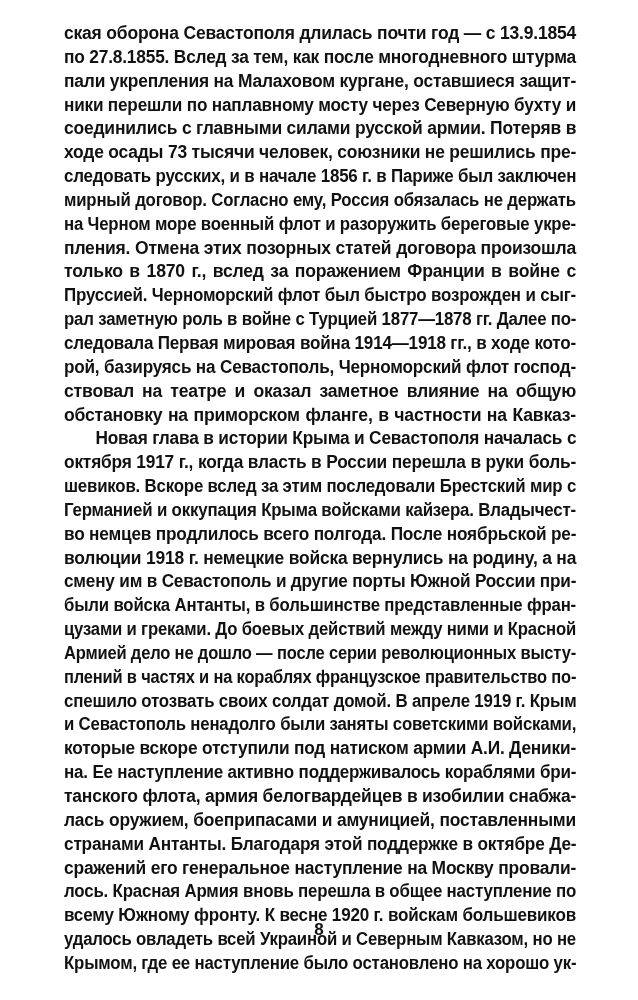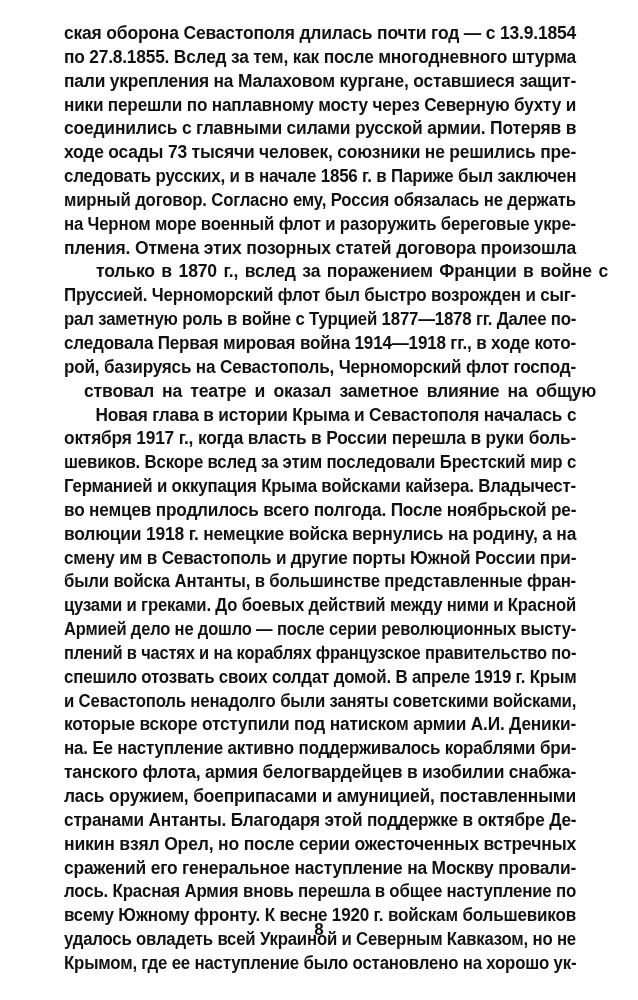--- a/index.html
+++ b/index.html
@@ -57,47 +57,47 @@
     <span class="line" style="display: block; width: 515px; transform: scaleX(0.994175);">ская оборона Севастополя длилась почти год — с 13.9.1854</span>
     <span class="line" style="display: block; width: 520px; transform: scaleX(0.984615);">по 27.8.1855. Вслед за тем, как после многодневного штурма</span>
     <span class="line" style="display: block; width: 518px; transform: scaleX(0.988417);">пали укрепления на Малаховом кургане, оставшиеся защит-</span>
     <span class="line" style="display: block; width: 525px; transform: scaleX(0.975238);">ники перешли по наплавному мосту через Северную бухту и</span>
     <span class="line" style="display: block; width: 516px; transform: scaleX(0.992248);">соединились с главными силами русской армии. Потеряв в</span>
     <span class="line" style="display: block; width: 517px; transform: scaleX(0.990329);">ходе осады 73 тысячи человек, союзники не решились пре-</span>
     <span class="line" style="display: block; width: 532px; transform: scaleX(0.962406);">следовать русских, и в начале 1856 г. в Париже был заключен</span>
     <span class="line" style="display: block; width: 537px; transform: scaleX(0.953445);">мирный договор. Согласно ему, Россия обязалась не держать</span>
     <span class="line" style="display: block; width: 536px; transform: scaleX(0.955224);">на Черном море военный флот и разоружить береговые укре-</span>
     <span class="line" style="display: block; width: 514px; transform: scaleX(0.996109);">пления. Отмена этих позорных статей договора произошла</span>
-    <span class="line" style="display: block; width: 512px; margin-left: 32px;">только в 1870 г., вслед за поражением Франции в войне с</span>
+    <span class="line" style="display: block; width: 512px;">только в 1870 г., вслед за поражением Франции в войне с</span>
     <span class="line" style="display: block; width: 532px; transform: scaleX(0.962406);">Пруссией. Черноморский флот был быстро возрожден и сыг-</span>
     <span class="line" style="display: block; width: 536px; transform: scaleX(0.955224);">рал заметную роль в войне с Турцией 1877—1878 гг. Далее по-</span>
     <span class="line" style="display: block; width: 528px; transform: scaleX(0.969697);">следовала Первая мировая война 1914—1918 гг., в ходе кото-</span>
     <span class="line" style="display: block; width: 526px; transform: scaleX(0.973384);">рой, базируясь на Севастополь, Черноморский флот господ-</span>
-    <span class="line" style="display: block; width: 512px; margin-left: 20px;">ствовал на театре и оказал заметное влияние на общую</span>
+    <span class="line" style="display: block; width: 512px;">ствовал на театре и оказал заметное влияние на общую</span>
+    <span class="line" style="display: block; width: 512px;">обстановку на приморском фланге, в частности на Кавказ-</span>
   </div>
   <div class="paragraph">
     <span class="line indent" style="display: block; width: 521px; transform: scaleX(0.982726);">Новая глава в истории Крыма и Севастополя началась с</span>
     <span class="line" style="display: block; width: 520px; transform: scaleX(0.984615);">октября 1917 г., когда власть в России перешла в руки боль-</span>
     <span class="line" style="display: block; width: 535px; transform: scaleX(0.957009);">шевиков. Вскоре вслед за этим последовали Брестский мир с</span>
     <span class="line" style="display: block; width: 534px; transform: scaleX(0.958801);">Германией и оккупация Крыма войсками кайзера. Владычест-</span>
     <span class="line" style="display: block; width: 523px; transform: scaleX(0.978967);">во немцев продлилось всего полгода. После ноябрьской ре-</span>
     <span class="line" style="display: block; width: 517px; transform: scaleX(0.990329);">волюции 1918 г. немецкие войска вернулись на родину, а на</span>
     <span class="line" style="display: block; width: 525px; transform: scaleX(0.975238);">смену им в Севастополь и другие порты Южной России при-</span>
     <span class="line" style="display: block; width: 537px; transform: scaleX(0.953445);">были войска Антанты, в большинстве представленные фран-</span>
     <span class="line" style="display: block; width: 540px; transform: scaleX(0.948148);">цузами и греками. До боевых действий между ними и Красной</span>
     <span class="line" style="display: block; width: 545px; transform: scaleX(0.93945);">Армией дело не дошло — после серии революционных высту-</span>
     <span class="line" style="display: block; width: 547px; transform: scaleX(0.936015);">плений в частях и на кораблях французское правительство по-</span>
     <span class="line" style="display: block; width: 534px; transform: scaleX(0.958801);">спешило отозвать своих солдат домой. В апреле 1919 г. Крым</span>
     <span class="line" style="display: block; width: 537px; transform: scaleX(0.953445);">и Севастополь ненадолго были заняты советскими войсками,</span>
     <span class="line" style="display: block; width: 521px; transform: scaleX(0.982726);">которые вскоре отступили под натиском армии А.И. Деники-</span>
     <span class="line" style="display: block; width: 530px; transform: scaleX(0.966038);">на. Ее наступление активно поддерживалось кораблями бри-</span>
     <span class="line" style="display: block; width: 516px; transform: scaleX(0.992248);">танского флота, армия белогвардейцев в изобилии снабжа-</span>
     <span class="line" style="display: block; width: 518px; transform: scaleX(0.988417);">лась оружием, боеприпасами и амуницией, поставленными</span>
     <span class="line" style="display: block; width: 523px; transform: scaleX(0.978967);">странами Антанты. Благодаря этой поддержке в октябре Де-</span>
-    <span class="line" style="display: block; width: 513px; transform: scaleX(0.998051);">никин взял Орел, но после серии ожесточенных встречных</span>
     <span class="line" style="display: block; width: 518px; transform: scaleX(0.988417);">сражений его генеральное наступление на Москву провали-</span>
     <span class="line" style="display: block; width: 534px; transform: scaleX(0.958801);">лось. Красная Армия вновь перешла в общее наступление по</span>
     <span class="line" style="display: block; width: 528px; transform: scaleX(0.969697);">всему Южному фронту. К весне 1920 г. войскам большевиков</span>
     <span class="line" style="display: block; width: 538px; transform: scaleX(0.951673);">удалось овладеть всей Украиной и Северным Кавказом, но не</span>
     <span class="line" style="display: block; width: 536px; transform: scaleX(0.955224);">Крымом, где ее наступление было остановлено на хорошо ук-</span>
 
   </div>
 </div>
 
 <div class="page-number">8</div>

